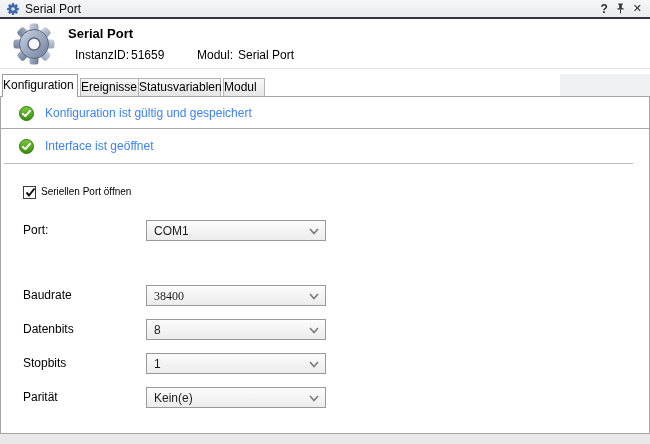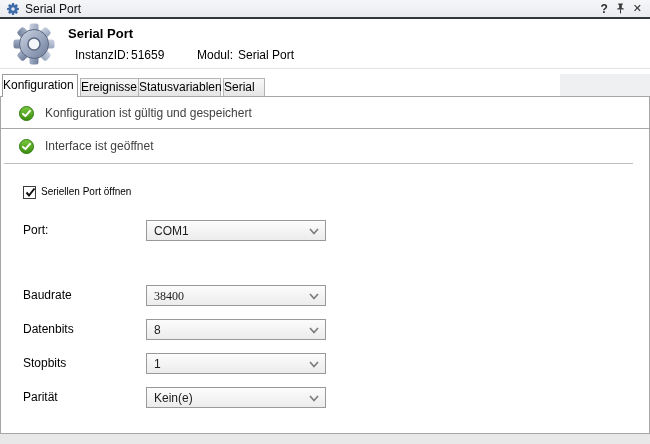--- a/index.html
+++ b/index.html
@@ -49,21 +49,21 @@
   }
   .tab-ereignisse{left:80px;width:60px;}
   .tab-statusvariablen{left:138px;width:83px;}
   .tab-debug{left:223px;width:42px;}
   
   .panel{
     position:absolute;left:0;top:96px;width:650px;height:338px;
     background:#ffffff;border:1px solid #a6a6a6;box-sizing:border-box;z-index:3;
   }
   .status-icon{position:absolute;left:18px;width:15px;height:15px;}
-  .status-text{position:absolute;left:44px;font-size:12px;color:#404040;line-height:15px;white-space:nowrap;}
+  .status-text{position:absolute;left:44px;font-size:12px;color:#3b82f6;line-height:15px;white-space:nowrap;}
   .sep1{position:absolute;left:0;right:0;top:31px;height:1px;background:#a8a8a8;}
   .sep2{position:absolute;left:3px;right:16px;top:66px;height:1px;background:#bdbdbd;}
   .checkbox{
     position:absolute;left:22px;top:89px;width:13px;height:13px;background:#fff;
     border:1px solid #3c3c3c;box-sizing:border-box;cursor:default;
   }
   .checkbox svg{position:absolute;left:0px;top:-1px;}
   .checkbox-label{position:absolute;left:40px;top:89px;font-size:10px;color:#000;white-space:nowrap;}
   .field-label{position:absolute;left:22px;font-size:12px;color:#000;white-space:nowrap;}
   .note{position:absolute;left:22px;top:159px;font-size:12px;font-style:italic;color:#1a1a1a;white-space:nowrap;}
@@ -137,21 +137,21 @@
   <span class="hdr-info hi-modul-label">Modul:</span>
   <span class="hdr-info hi-modul-value">Serial Port</span>
 </div>
 <div class="header-sep"></div>
 
 <div class="tabstrip">
   <div class="strip-right"></div>
   <div class="tab tab-active">Konfiguration</div>
   <div class="tab tab-idle tab-ereignisse">Ereignisse</div>
   <div class="tab tab-idle tab-statusvariablen">Statusvariablen</div>
-  <div class="tab tab-idle tab-debug">Serial</div>
+  <div class="tab tab-idle tab-debug">Modul</div>
 </div>
 
 <div class="panel">
 
   <span class="status-icon st-row1-icon">
     <svg width="15" height="15" viewBox="0 0 15 15">
       <defs>
         <linearGradient id="okGrad" x1="0" y1="0" x2="0" y2="1">
           <stop offset="0" stop-color="#7cc93e"></stop>
           <stop offset="1" stop-color="#3a8d0e"></stop>

